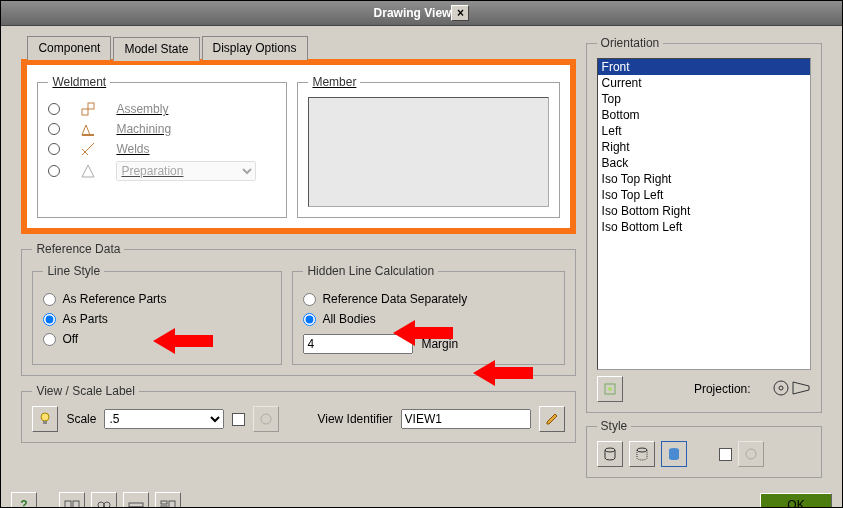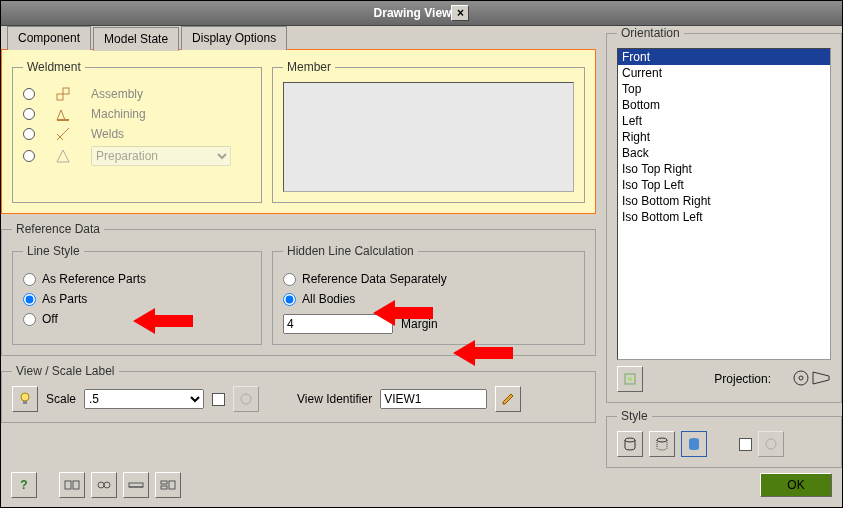--- a/index.html
+++ b/index.html
@@ -1,48 +1,48 @@
 <!DOCTYPE html>
 <html><head>
 <meta charset="utf-8">
 <style>
   * { box-sizing: border-box; font-family: Tahoma, Arial, sans-serif; font-size: 12px; }
   body { margin: 0; background: #d4d0c8; width: 843px; height: 508px; border: 1px solid #000; }
   .titlebar { background: linear-gradient(#8e8e8e, #666); color: #fff; font-weight: bold; padding: 4px 6px; display: flex; justify-content: center; align-items: center; border-bottom: 1px solid #444; }
   .titlebar .close { width: 18px; height: 16px; background: #d4d0c8; border: 1px solid #fff; border-right-color: #444; border-bottom-color: #444; color: #000; text-align: center; line-height: 14px; font-weight: bold; cursor: pointer; }
-  .content { display: flex; flex-direction: column; gap: 8px; }
+  .content { padding: 10px; display: flex; flex-direction: column; gap: 8px; align-items: center; }
   .cols { display: flex; gap: 10px; }
   .left-col { flex: 1; display: flex; flex-direction: column; gap: 8px; }
   .right-col { width: 236px; display: flex; flex-direction: column; gap: 6px; }
   fieldset { border: 1px solid #a0a0a0; padding: 8px 10px 10px; margin: 0; }
   legend { color: #333; padding: 0 4px; }
   .tabs { display: flex; margin-left: 6px; margin-bottom: -1px; }
   .tab { padding: 4px 10px; border: 1px solid #888; border-bottom: none; background: #d4d0c8; margin-right: 2px; cursor: pointer; position: relative; }
   .tab.active { background: #d4d0c8; border-bottom: 1px solid #d4d0c8; z-index: 2; top: 1px; }
-  .tab-body { border: 1px solid #f97316; padding: 10px; background: #fef9c3; }
+  .tab-body { border: 6px solid #f97316; padding: 10px; background: #ffffff; text-decoration: underline; }
   .weld-row { display: flex; align-items: center; gap: 20px; margin: 4px 0; }
   .radio-dot { width: 12px; height: 12px; border-radius: 50%; border: 1px solid #555; background: #fff; cursor: pointer; }
   .inner-grid { display: flex; gap: 10px; }
   .weldment-box { flex: 0 0 250px; }
   .member-box { flex: 1; }
   .member-area { border: 1px inset #aaa; background: #e8e8e8; height: 110px; }
   select.prep { width: 140px; height: 20px; }
   .ls-row { display: flex; align-items: center; gap: 6px; margin: 6px 0; }
   .ls-row input[type=radio] { margin: 0; }
   .margin-row { display: flex; align-items: center; gap: 8px; margin-top: 8px; }
   .margin-row input[type=text] { width: 110px; height: 20px; }
   .orient-list { border: 1px inset #999; background: #fff; height: 312px; overflow: hidden; padding: 0; margin: 0; list-style: none; }
   .orient-list li { padding: 1px 4px; cursor: pointer; }
   .orient-list li.selected { background: #1a3f96; color: #fff; }
   .proj-row { display: flex; justify-content: space-between; align-items: center; margin-top: 6px; }
   .icon-btn { width: 26px; height: 26px; border: 1px solid #fff; border-right-color: #666; border-bottom-color: #666; background: #d4d0c8; cursor: pointer; display: inline-flex; align-items: center; justify-content: center; }
   .checkbox { display: inline-block; width: 13px; height: 13px; border: 1px solid #555; background: #fff; vertical-align: middle; cursor: pointer; }
   .view-scale { display: flex; align-items: center; gap: 8px; }
   .scale-select { width: 120px; height: 20px; }
-  .vid-input { width: 107px; height: 20px; }
+  .vid-input { width: 130px; height: 20px; }
   .style-icons { display: flex; gap: 6px; align-items: center; }
   .bottom-bar { display: flex; justify-content: space-between; align-items: center; padding: 4px 10px 10px; }
   .btn { min-width: 72px; height: 24px; border: 1px solid #fff; border-right-color: #666; border-bottom-color: #666; background: #4d7c0f; cursor: pointer; }
   .arrow { position: absolute; width: 60px; height: 26px; pointer-events: none; }
   .arrow svg { width: 100%; height: 100%; }
   .rel { position: relative; }
   .proj-icon svg { width: 40px; height: 22px; }
   .mini-icon { width: 16px; height: 16px; display: inline-block; }
 </style>
 </head>

